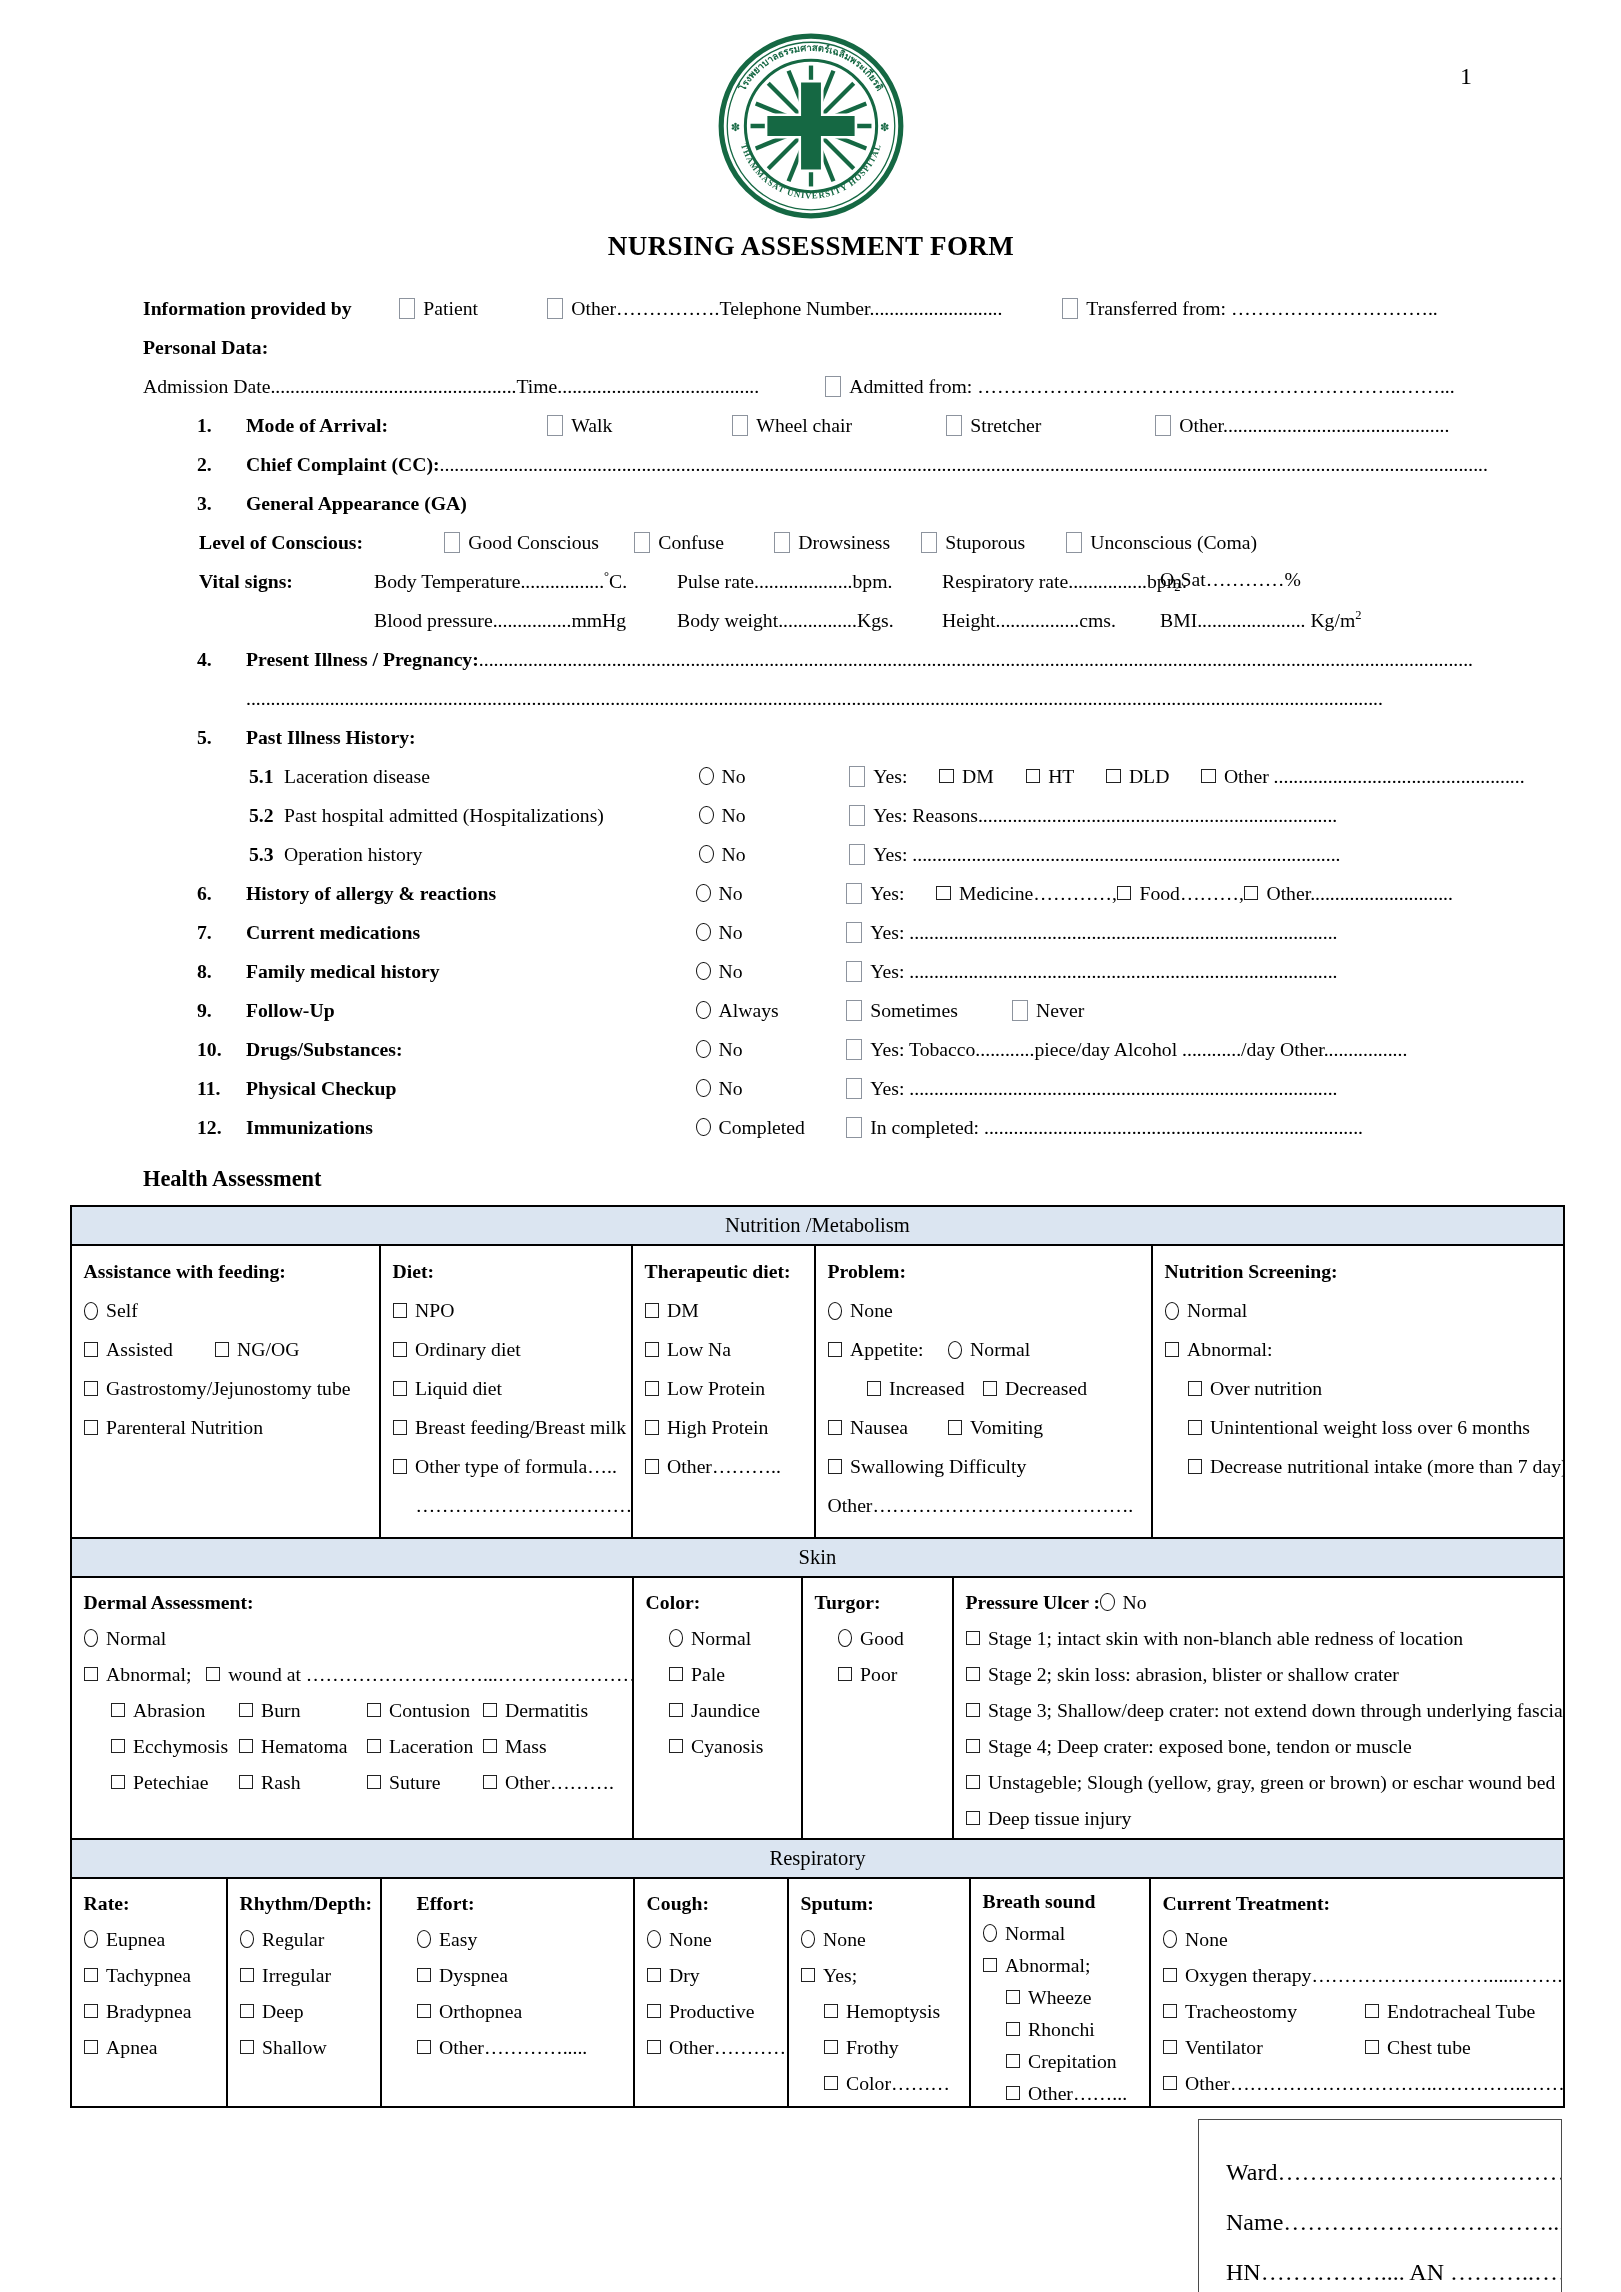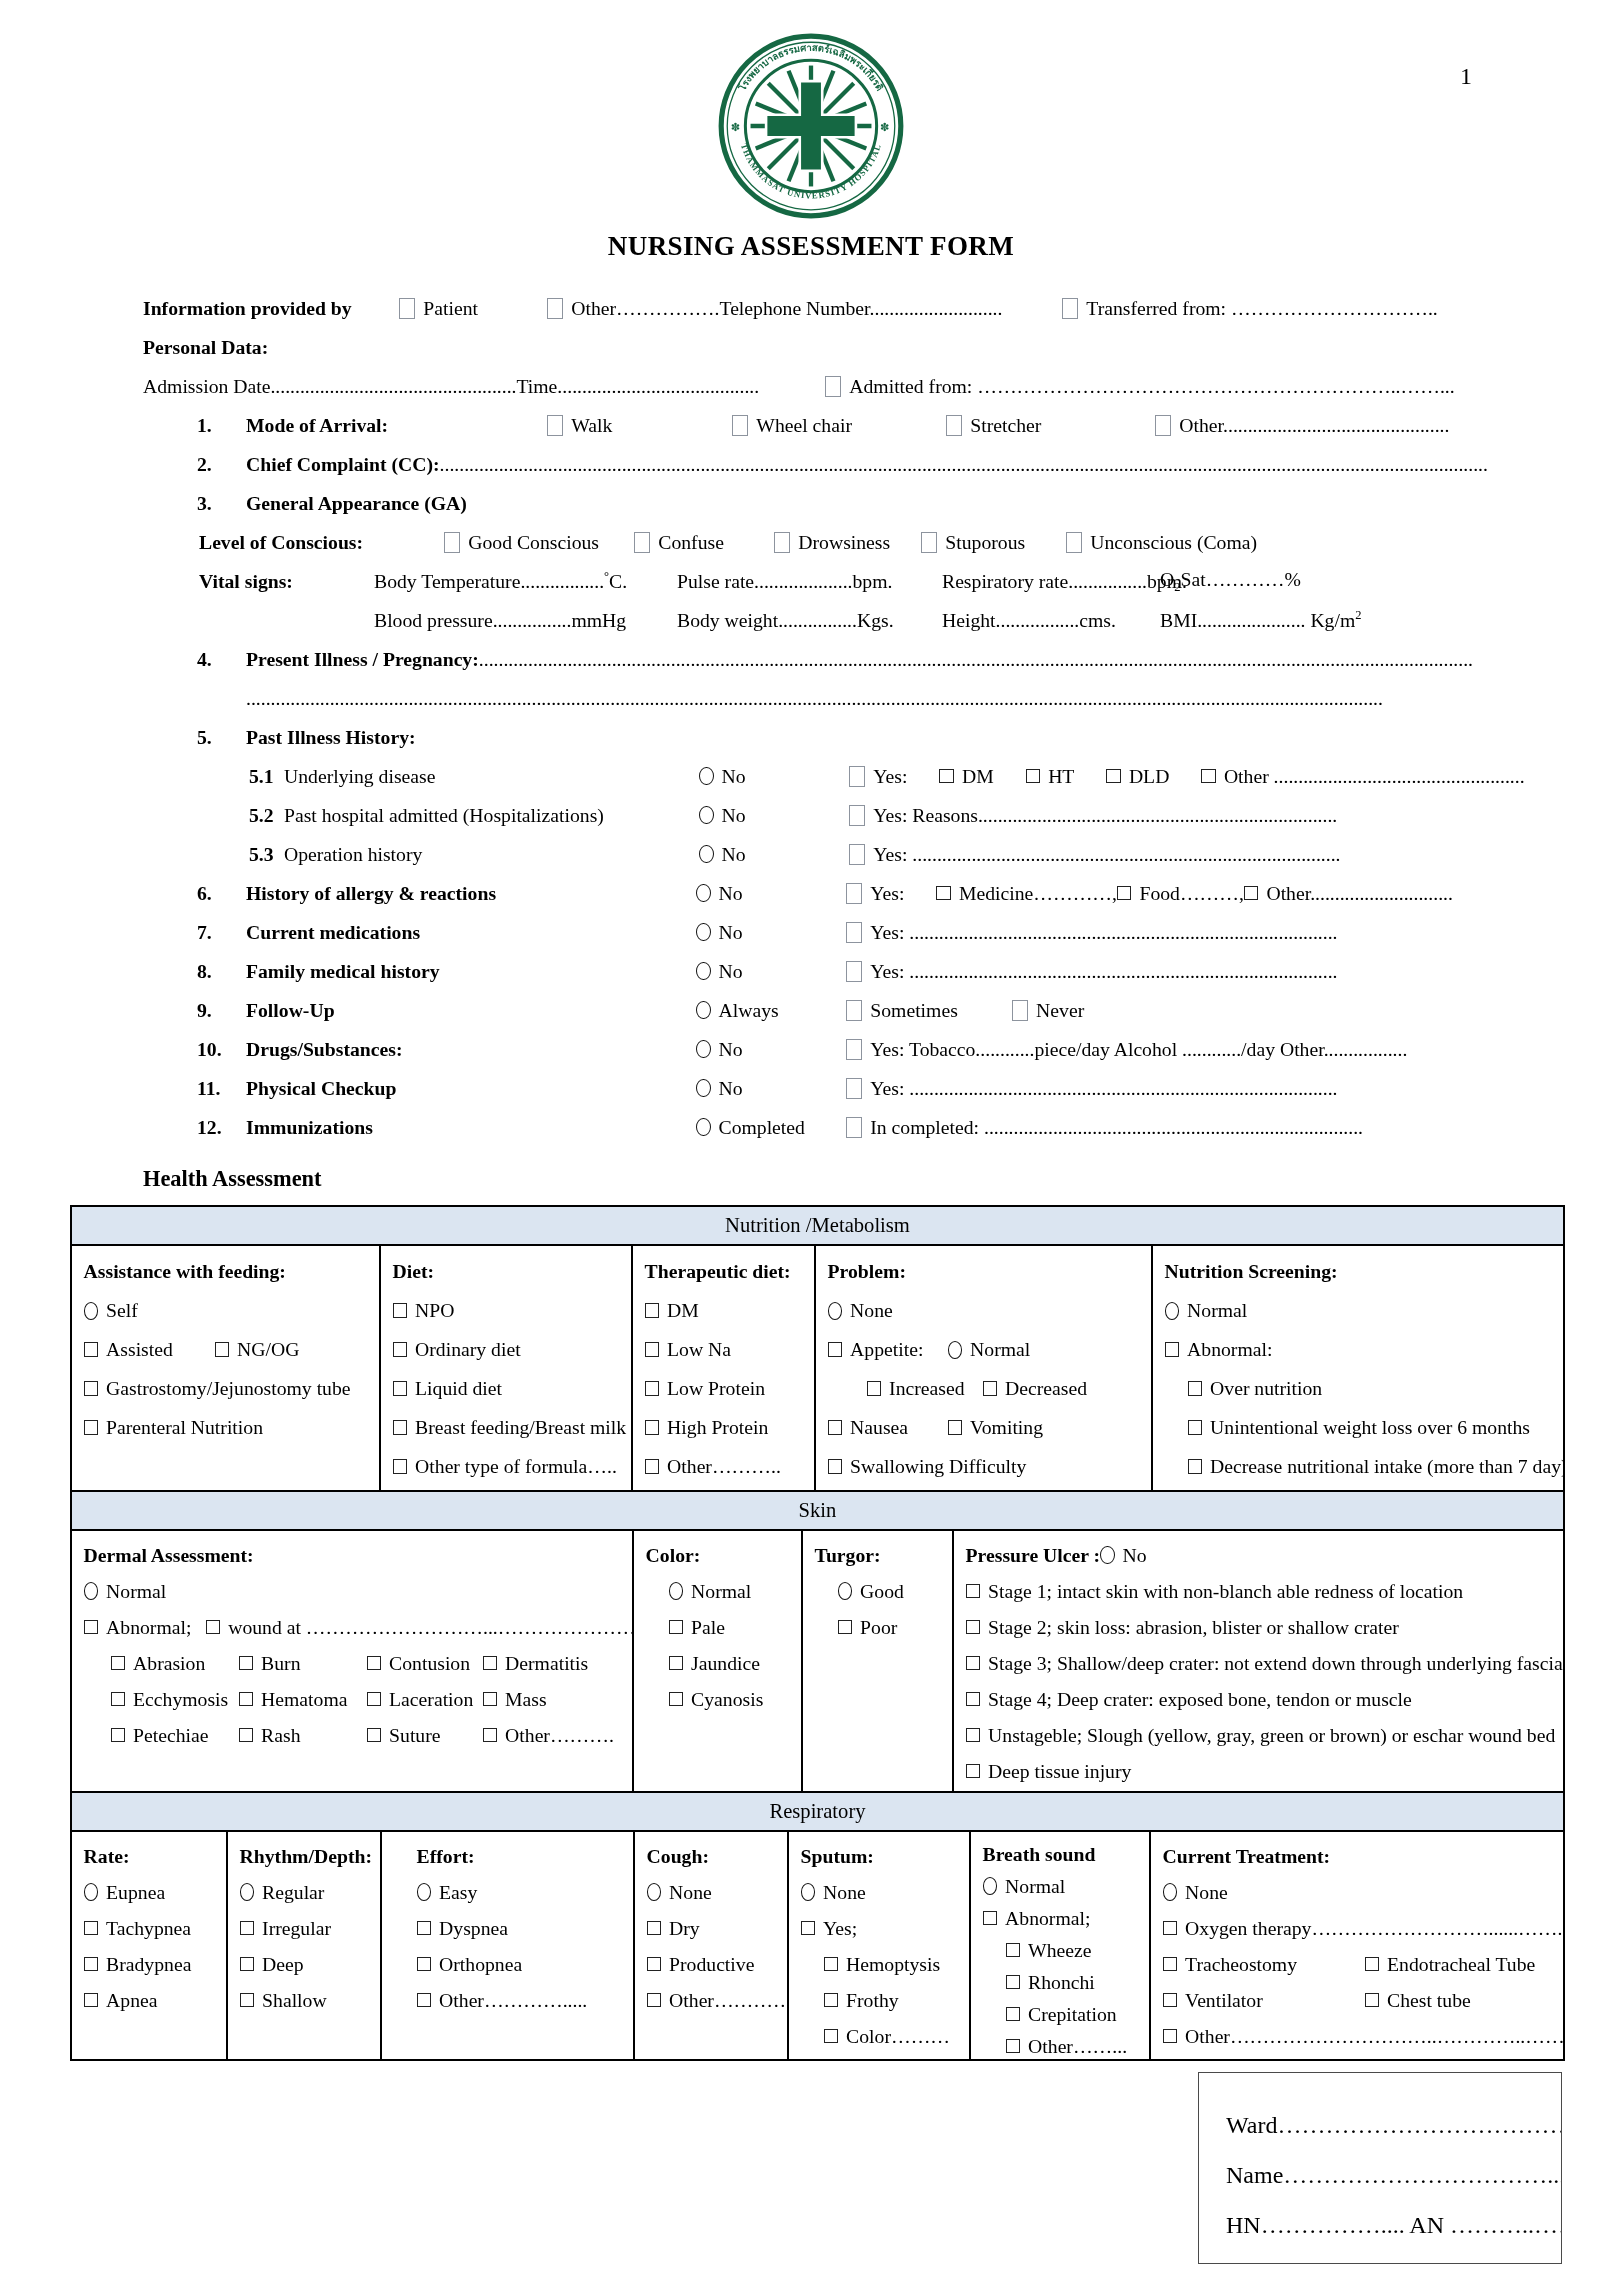--- a/index.html
+++ b/index.html
@@ -42,21 +42,21 @@
   .ha-title{font-weight:bold;font-size:22.4px;margin:19.7px 0 0 143px;}
   
   .htable{margin:12.5px 57px 0 70px;border:2.2px solid #000;font-size:19.7px;}
   .band{height:37px;line-height:36px;text-align:center;font-weight:normal;font-size:20.6px;
         border-bottom:2.2px solid #000;}
   .trow{display:flex;border-bottom:2.2px solid #000;}
   .trow:last-child{border-bottom:none;}
   .cell{border-right:2.2px solid #000;padding:6.3px 5.4px 3.6px 11.6px;box-sizing:border-box;overflow:hidden;}
   .cell:last-child{border-right:none;}
   .ch{font-weight:bold;}
-  .nut .cell{height:244px;text-align:center;} .nut .line{line-height:39px;white-space:nowrap;}
+  .nut .cell{height:291px;text-align:center;} .nut .line{line-height:39px;white-space:nowrap;}
   .skn .cell{height:260px;} .skn .line{line-height:36px;white-space:nowrap;text-align:center;}
   .rsp .cell{height:227px;} .rsp .line{line-height:36px;white-space:nowrap;}
   .rsp .tight .line{line-height:32px;}
   .nc1{flex:0 0 309px;} .nc2{flex:0 0 252px;} .nc3{flex:0 0 183px;} .nc4{flex:0 0 337px;} .nc5{flex:1;}
   .sc1{flex:0 0 562px;} .sc2{flex:0 0 169px;} .sc3{flex:0 0 151px;} .sc4{flex:1;}
   .rc1{flex:0 0 156px;} .rc2{flex:0 0 154px;} .rc3{flex:0 0 253px;} .rc4{flex:0 0 154px;}
   .rc5{flex:0 0 182px;} .rc6{flex:0 0 180px;} .rc7{flex:1;}
   .ind{padding-left:23px;} .ind2{padding-left:39px;}
   .g1{width:131px;flex:0 0 131px;} .g2{width:120px;flex:0 0 120px;} .g3{width:116px;flex:0 0 116px;}
   .sk1{width:128px;flex:0 0 128px;} .sk2{width:128px;flex:0 0 128px;} .sk3{width:116px;flex:0 0 116px;}
@@ -220,21 +220,21 @@
       <span class="fill">.......................................................................................................................................................................................................................................</span>
     </div>
 
     <div class="frow">
       <span class="num">5.</span>
       <span class="b">Past Illness History:</span>
     </div>
 
     <div class="frow">
       <span class="subnum">5.1</span>
-      <span class="sublab">Underlying disease</span>
+      <span class="sublab">Laceration disease</span>
       <span class="radcol">
           <span class="opt">
             <span class="rd"></span>
             <span>No</span>
           </span>
         </span>
       <span class="yes fill">
         <span class="opt gap36">
             <span class="cbl"></span>
             <span>Yes:</span>

